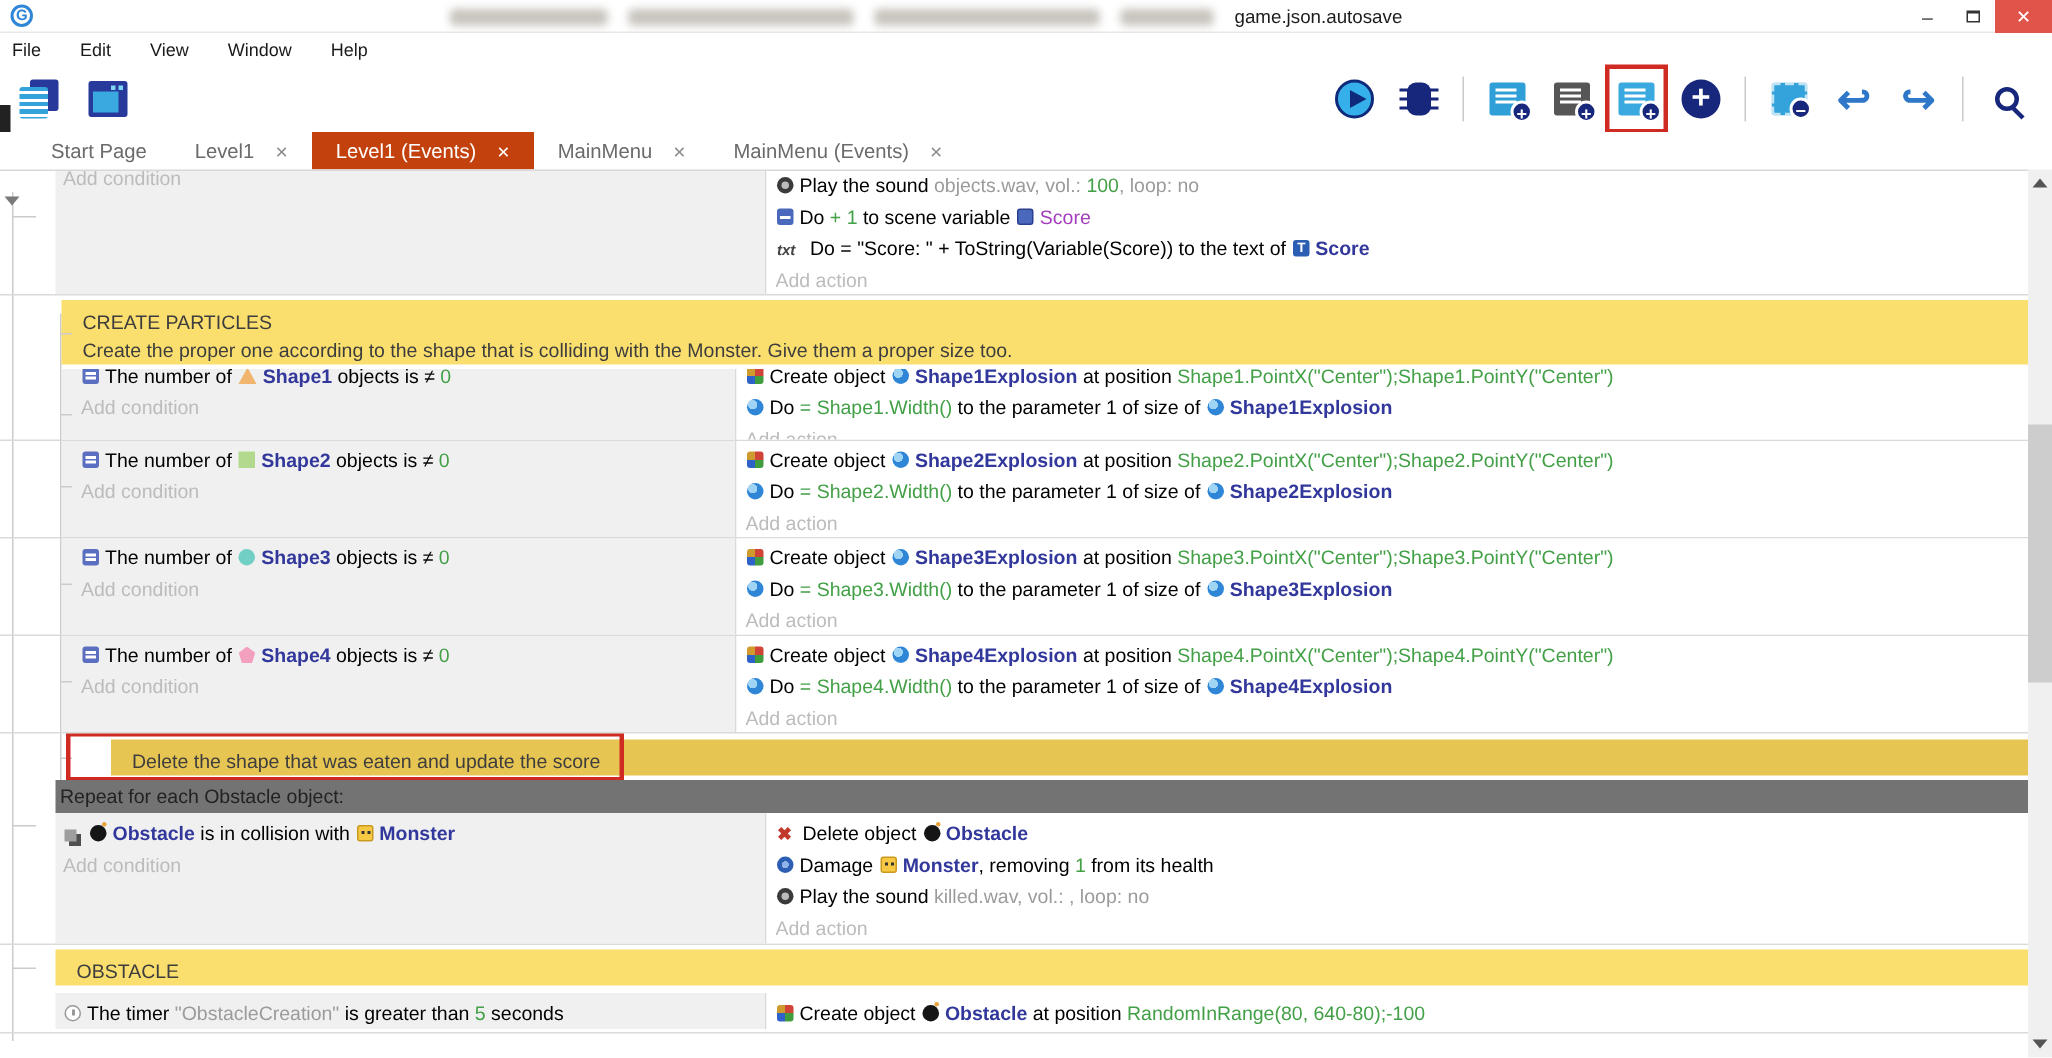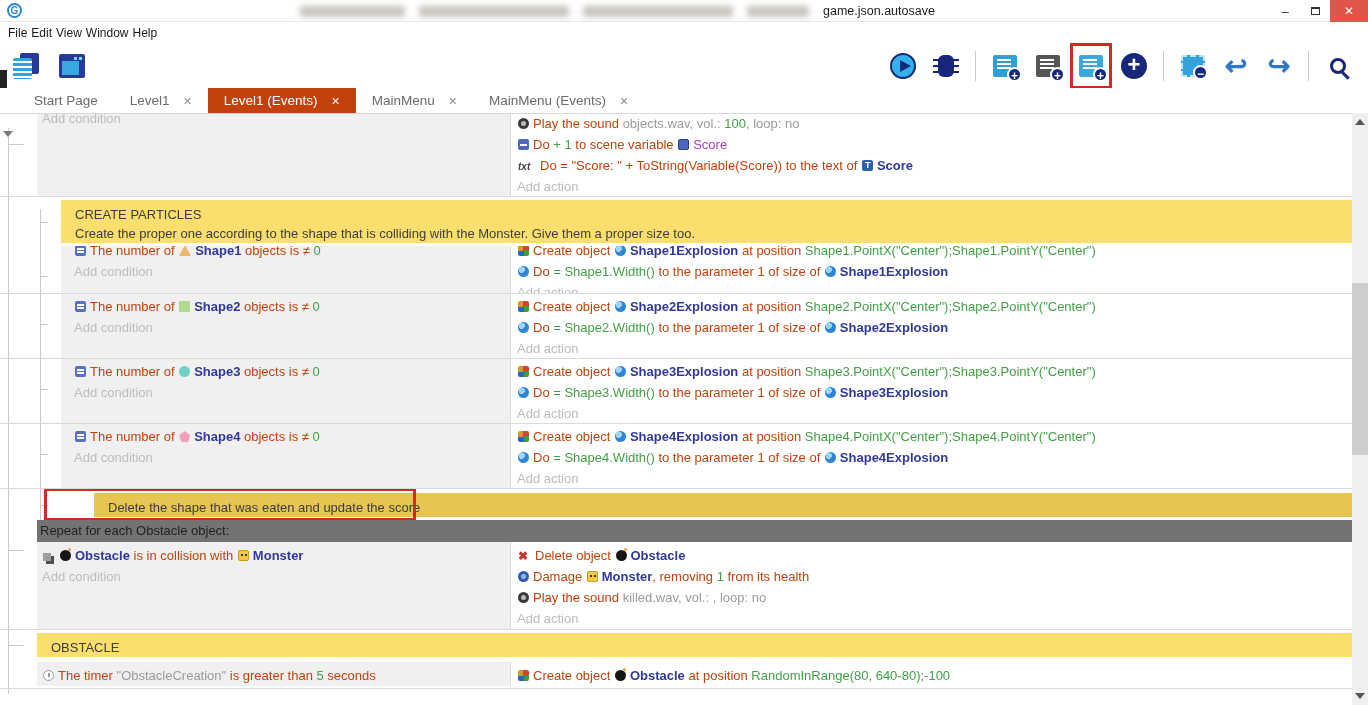--- a/index.html
+++ b/index.html
@@ -9,21 +9,21 @@
   .logo{position:absolute;left:7px;top:3px;width:15px;height:15px;border:2px solid #2f86d6;border-radius:50%;color:#2f86d6;font-size:10px;font-weight:bold;text-align:center;line-height:11px}
   .titlegrp{position:absolute;left:300px;top:0;height:22px;display:flex;align-items:center;gap:14px}
   .blurblob{height:11px;background:#b9b4ac;border-radius:3px;filter:blur(3px);opacity:.8}
   .b1{width:105px}.b2{width:150px}.b3{width:150px}.b4{width:62px}
   .titletext{font-size:12.5px;color:#1c1c1c}
   .winbtns{position:absolute;right:0;top:0;height:22px;display:flex}
   .wbtn{width:30px;height:22px;display:flex;align-items:center;justify-content:center;color:#333;font-size:13px}
   .wbtn.max i{display:block;width:9px;height:8px;border:1px solid #333;border-top:2px solid #333}
   .wbtn.close{width:38px;background:#e0544a;color:#fff;font-size:12px}
   
-  .menubar{position:absolute;top:22px;left:0;width:1368px;height:22px;background:#fff;display:flex;align-items:center;padding-left:8px;gap:4px}
+  .menubar{position:absolute;top:22px;left:0;width:1368px;height:22px;background:#fff;display:flex;align-items:center;padding-left:8px;gap:26px}
   .menu-item{font-size:12px;color:#1a1a1a}
   
   .toolbar{position:absolute;top:44px;left:0;width:1368px;height:44px;background:#fff;display:flex;align-items:center;padding:0 8px}
   .tb-left{display:flex;align-items:center;gap:10px}
   .tb-right{display:flex;align-items:center;gap:7px;margin-left:auto;padding-right:4px}
   .tbi{width:36px;height:40px;display:flex;align-items:center;justify-content:center;position:relative}
   .tbi.highlighted{outline:3px solid #cf2b23;outline-offset:0px}
   .tb-sep{width:1px;height:30px;background:#c9c9c9;margin:0 4px}
   .glyph{position:relative;display:block}
   .badge{position:absolute;right:-5px;bottom:-5px;width:15px;height:15px;border-radius:50%;background:#17277b;color:#fff;font-size:12px;line-height:14px;text-align:center;font-weight:bold;font-style:normal;border:2px solid #fff}
@@ -55,38 +55,38 @@
   .tab.active{background:#c2410c;color:#fff}
   .tab.active .tab-close{color:#fff}
   
   .events{position:absolute;top:113px;left:0;width:1352px;height:592px;background:#fff;overflow:hidden;border-top:1px solid #d8d8d8}
   .treeline{position:absolute;width:1px;background:#cbcbcb;z-index:0}
   .tl1{left:8px;top:14px;height:566px}
   .tl2{left:40px;top:95px;height:315px}
   .collapse-arrow{position:absolute;left:3px;top:17px;width:0;height:0;border-left:5px solid transparent;border-right:5px solid transparent;border-top:6px solid #7a7a7a}
   .erow{position:relative;display:flex;align-items:center;width:1352px;overflow:hidden}
   .erow.ind0{padding-left:24px}
-  .erow.ind1{padding-left:48px}
+  .erow.ind1{padding-left:28px}
   .erow::before{content:'';position:absolute;top:30px;height:1px;background:#cbcbcb}
   .erow.ind0::before{left:8px;width:16px}
   .erow.ind1::before{left:40px;width:8px}
   .erow.t-comment::before{top:50%}
   .ebar{flex:0 0 13px;background:#4da6d9}
   .emain{flex:1;display:flex;flex-direction:column;min-width:0}
   .t-event,.t-foreach{border-bottom:1px solid #dadada}
   .eheader{background:#737373;font-size:13px;color:#222;line-height:22px;padding-left:3px}
   .ecells{flex:1;display:flex;min-height:0}
   .ccell{background:#f0f0f0;border-right:1px solid #dadada;padding-top:3px;padding-left:5px}
   .ind0 .ccell{flex:0 0 474px}
   .ind1 .ccell{flex:0 0 450px;padding-left:13px}
   .acell{flex:1;background:#fff;padding-top:3px;padding-left:6px}
   .eline{line-height:21px;font-size:13px;white-space:nowrap;overflow:hidden;color:#262626}
   .clip-top .ccell .eline{margin-top:-8px}
   .clip-top .acell{padding-top:0}
-  .seg-p{color:#c2410c}
+  .seg-p{color:#000000}
   .seg-o{color:#32389b;font-weight:bold}
   .seg-e{color:#43a047}
   .seg-g{color:#9b9b9b}
   .seg-a{color:#bcbcbc}
   .seg-v{color:#a33bbc}
   
   .cbox{flex:1;padding:5px 10px 0 14px}
   .shade-bright .cbox{background:#fbdf6e}
   .shade-dark .cbox{background:#e7c553}
   .ctitle,.cbody{font-size:13px;color:#3d3d3d;line-height:19px}

